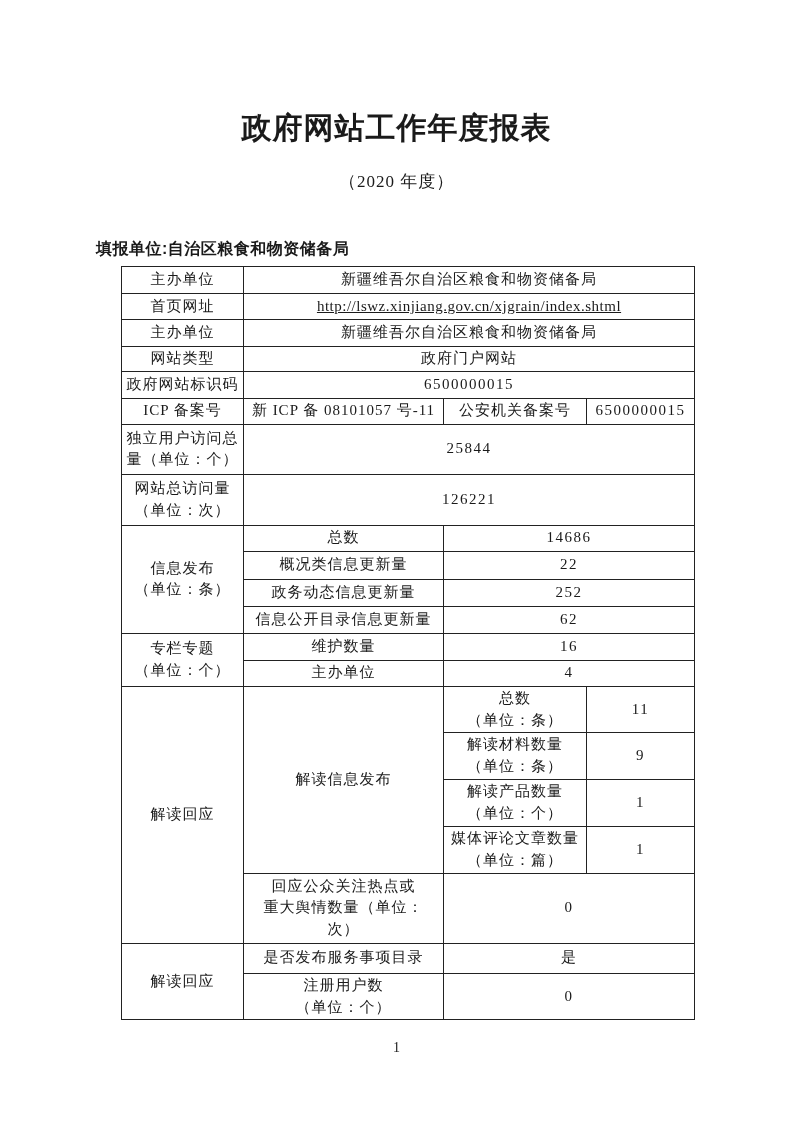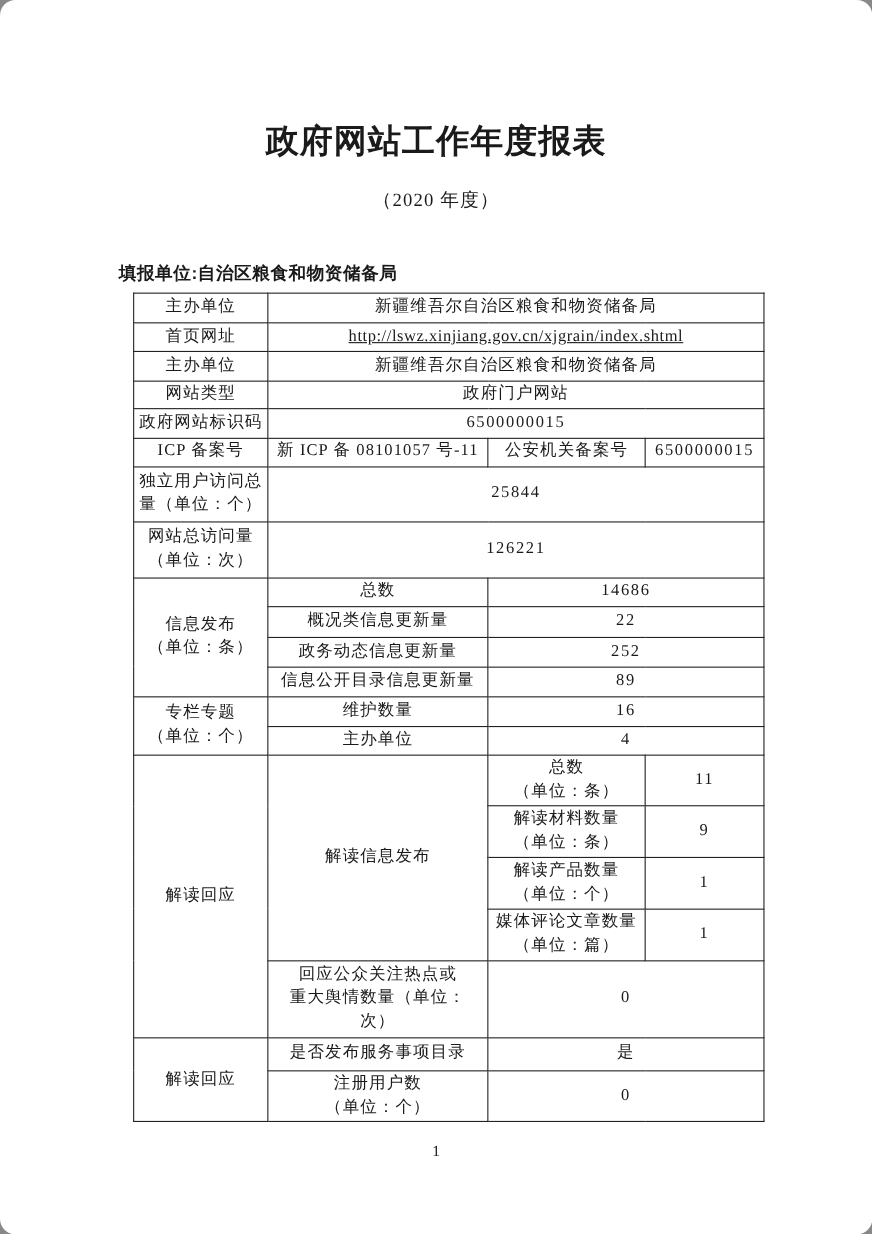--- a/index.html
+++ b/index.html
@@ -5,38 +5,37 @@
   * { margin:0; padding:0; box-sizing:border-box; }
   html,body { background:#888; }
   .page {
     position:relative;
     width:793px; height:1122px;
     margin:0 auto;
     background:#ffffff;
     color:#1a1a1a;
     font-family:"Liberation Serif", serif;
     overflow:hidden;
-    border-radius:14px;
   }
   .title {
     position:absolute; top:108px; left:0; width:100%;
     text-align:center;
     font-family:"Liberation Sans", sans-serif;
     font-weight:700;
     font-size:30px;
     letter-spacing:1px;
   }
   .subtitle {
     position:absolute; top:170px; left:0; width:100%;
     text-align:center;
     font-size:17px;
     letter-spacing:1px;
   }
   .unit-line {
-    position:absolute; top:239px; left:108px;
+    position:absolute; top:239px; left:96px;
     font-family:"Liberation Sans", sans-serif;
     font-weight:700;
     font-size:16px;
     letter-spacing:0.5px;
   }
   table.report {
     position:absolute; top:266px; left:121px;
     width:573px;
     border-collapse:collapse;
     table-layout:fixed;
@@ -123,21 +122,21 @@
       <tr style="height:28px">
         <td>概况类信息更新量</td>
         <td colspan="2" class="num">22</td>
       </tr>
       <tr style="height:27px">
         <td>政务动态信息更新量</td>
         <td colspan="2" class="num">252</td>
       </tr>
       <tr style="height:27px">
         <td>信息公开目录信息更新量</td>
-        <td colspan="2" class="num">89</td>
+        <td colspan="2" class="num">62</td>
       </tr>
 
       <tr style="height:27px">
         <td rowspan="2">专栏专题
 （单位：个）</td>
         <td>维护数量</td>
         <td colspan="2" class="num">16</td>
       </tr>
       <tr style="height:26px">
         <td>主办单位</td>

